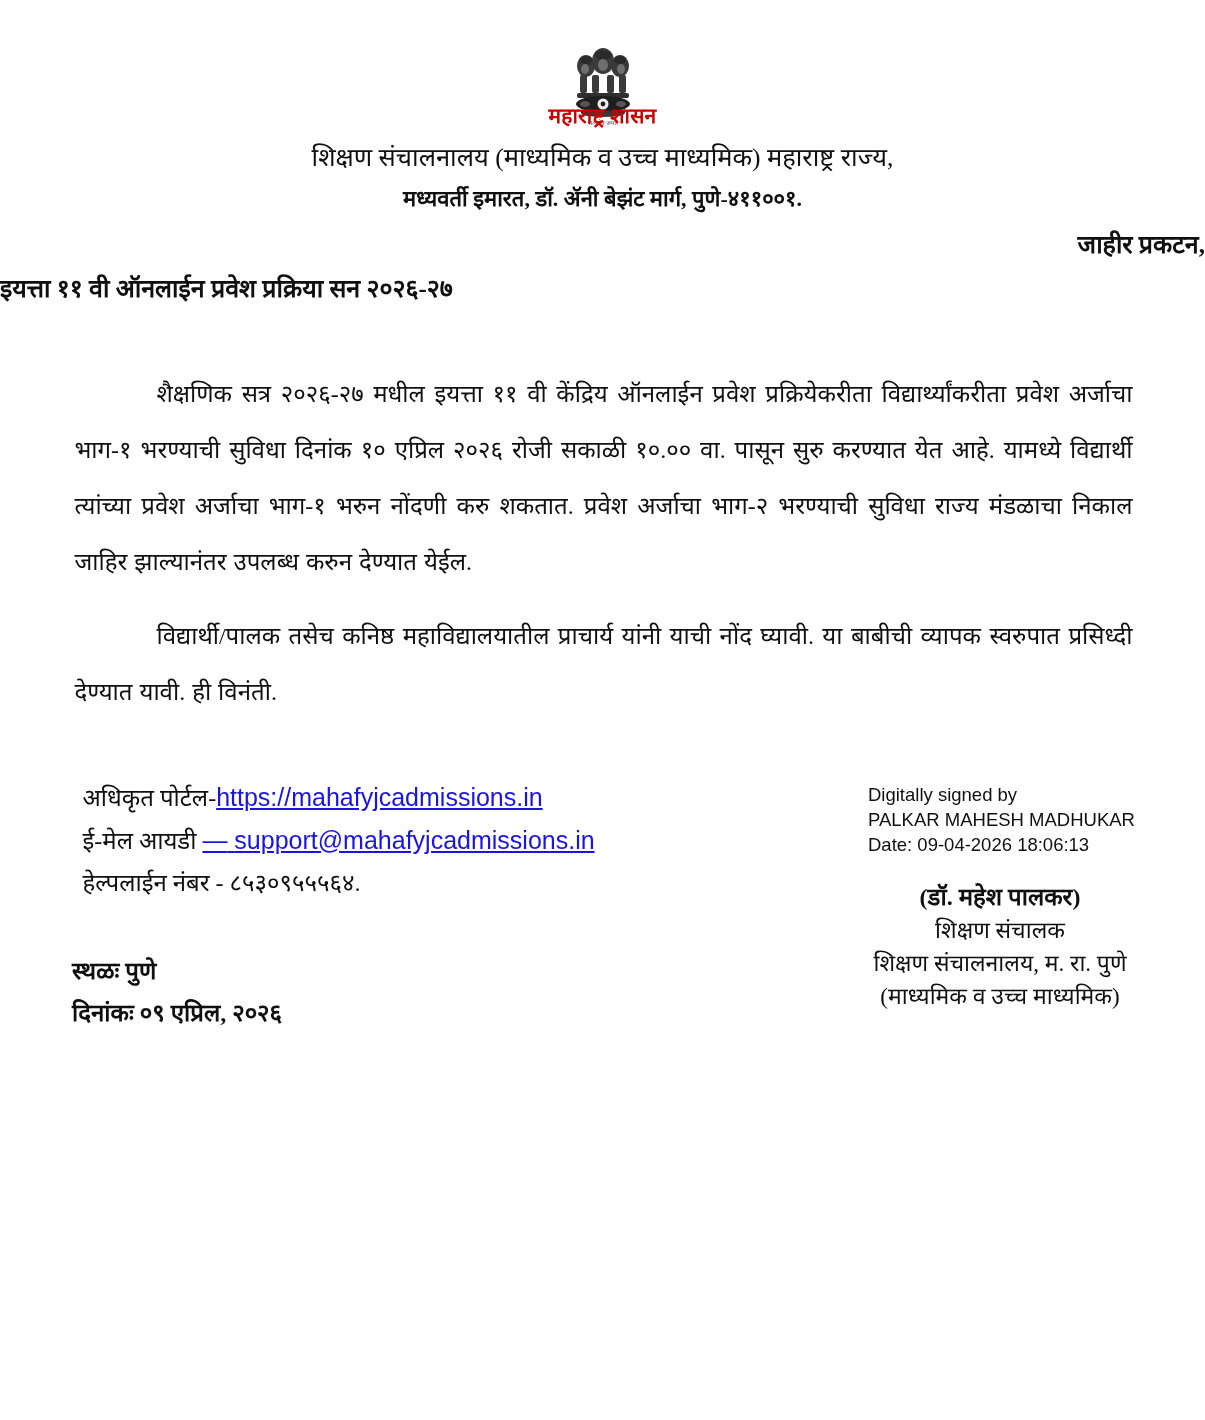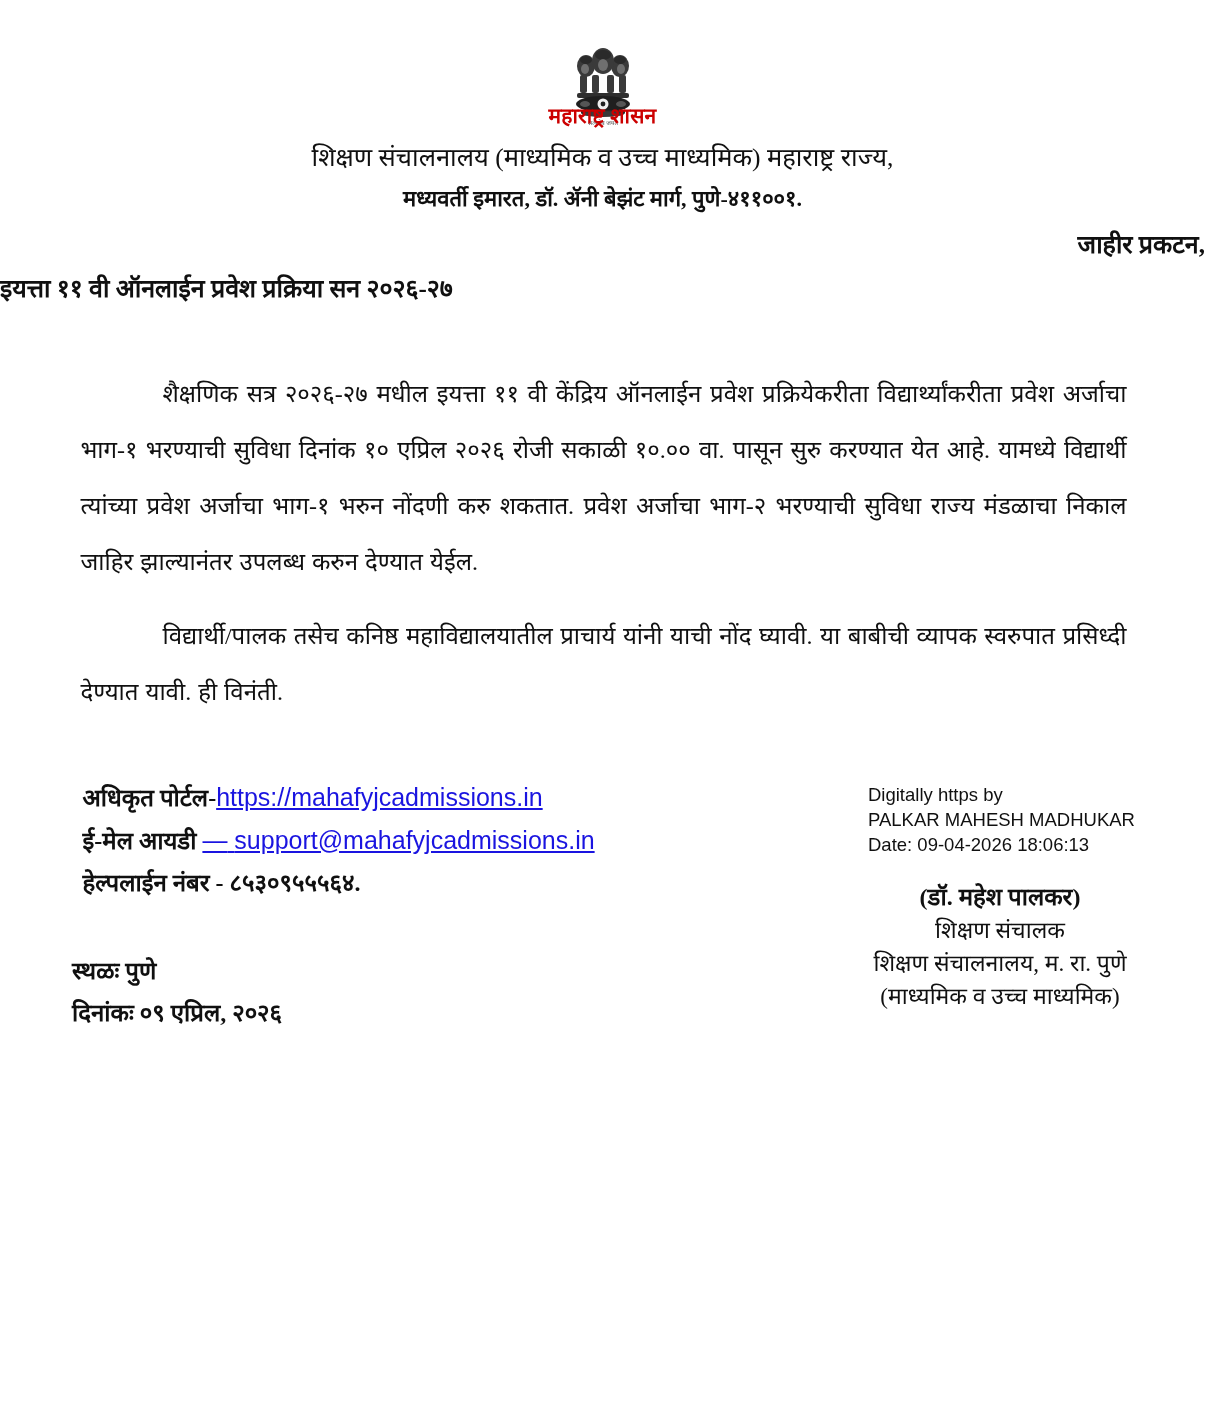--- a/index.html
+++ b/index.html
@@ -91,40 +91,40 @@
     padding-left: 2px;
     box-sizing: border-box;
   }
   .para {
     font-size: 24px;
     line-height: 56px;
     text-align: justify;
     text-justify: inter-word;
     text-indent: 82px;
     color: #101010;
-    margin: 6px;
+    margin: 0;
     word-spacing: 1px;
   }
   .para.first { margin-top: 62px; }
   .para.second { margin-top: 18px; }
 
   
   .contact-block {
     margin-top: 56px;
     padding-left: 8px;
     font-size: 24px;
     line-height: 42px;
     color: #101010;
   }
   .contact-row {
     white-space: nowrap;
     font-weight: bold;
   }
   .contact-label {
-    font-weight: bold;
+    font-weight: normal;
     font-size: 24px;
   }
   .link {
     color: #1a14e0;
     text-decoration: underline;
     font-family: "Liberation Sans", "DejaVu Sans", sans-serif;
     font-weight: normal;
     font-size: 25px;
   }
   .contact-row.phone { font-weight: bold; }
@@ -236,21 +236,21 @@
       <div class="contact-row phone">
         <span class="contact-label">हेल्पलाईन नंबर</span>
         <span class="contact-label">-</span>
         <span class="contact-label">८५३०९५५५६४.</span>
       </div>
     </div>
   </div>
 
   <div class="sign-area">
     <div class="digital-sign">
-      <div>Digitally https by</div>
+      <div>Digitally signed by</div>
       <div>PALKAR MAHESH MADHUKAR</div>
       <div>Date: 09-04-2026 18:06:13</div>
     </div>
     <div class="signatory">
       <div class="nm">(डॉ. महेश पालकर)</div>
       <div class="role">शिक्षण संचालक</div>
       <div class="role">शिक्षण संचालनालय, म. रा. पुणे</div>
       <div class="role">(माध्यमिक व उच्च माध्यमिक)</div>
     </div>
   </div>

